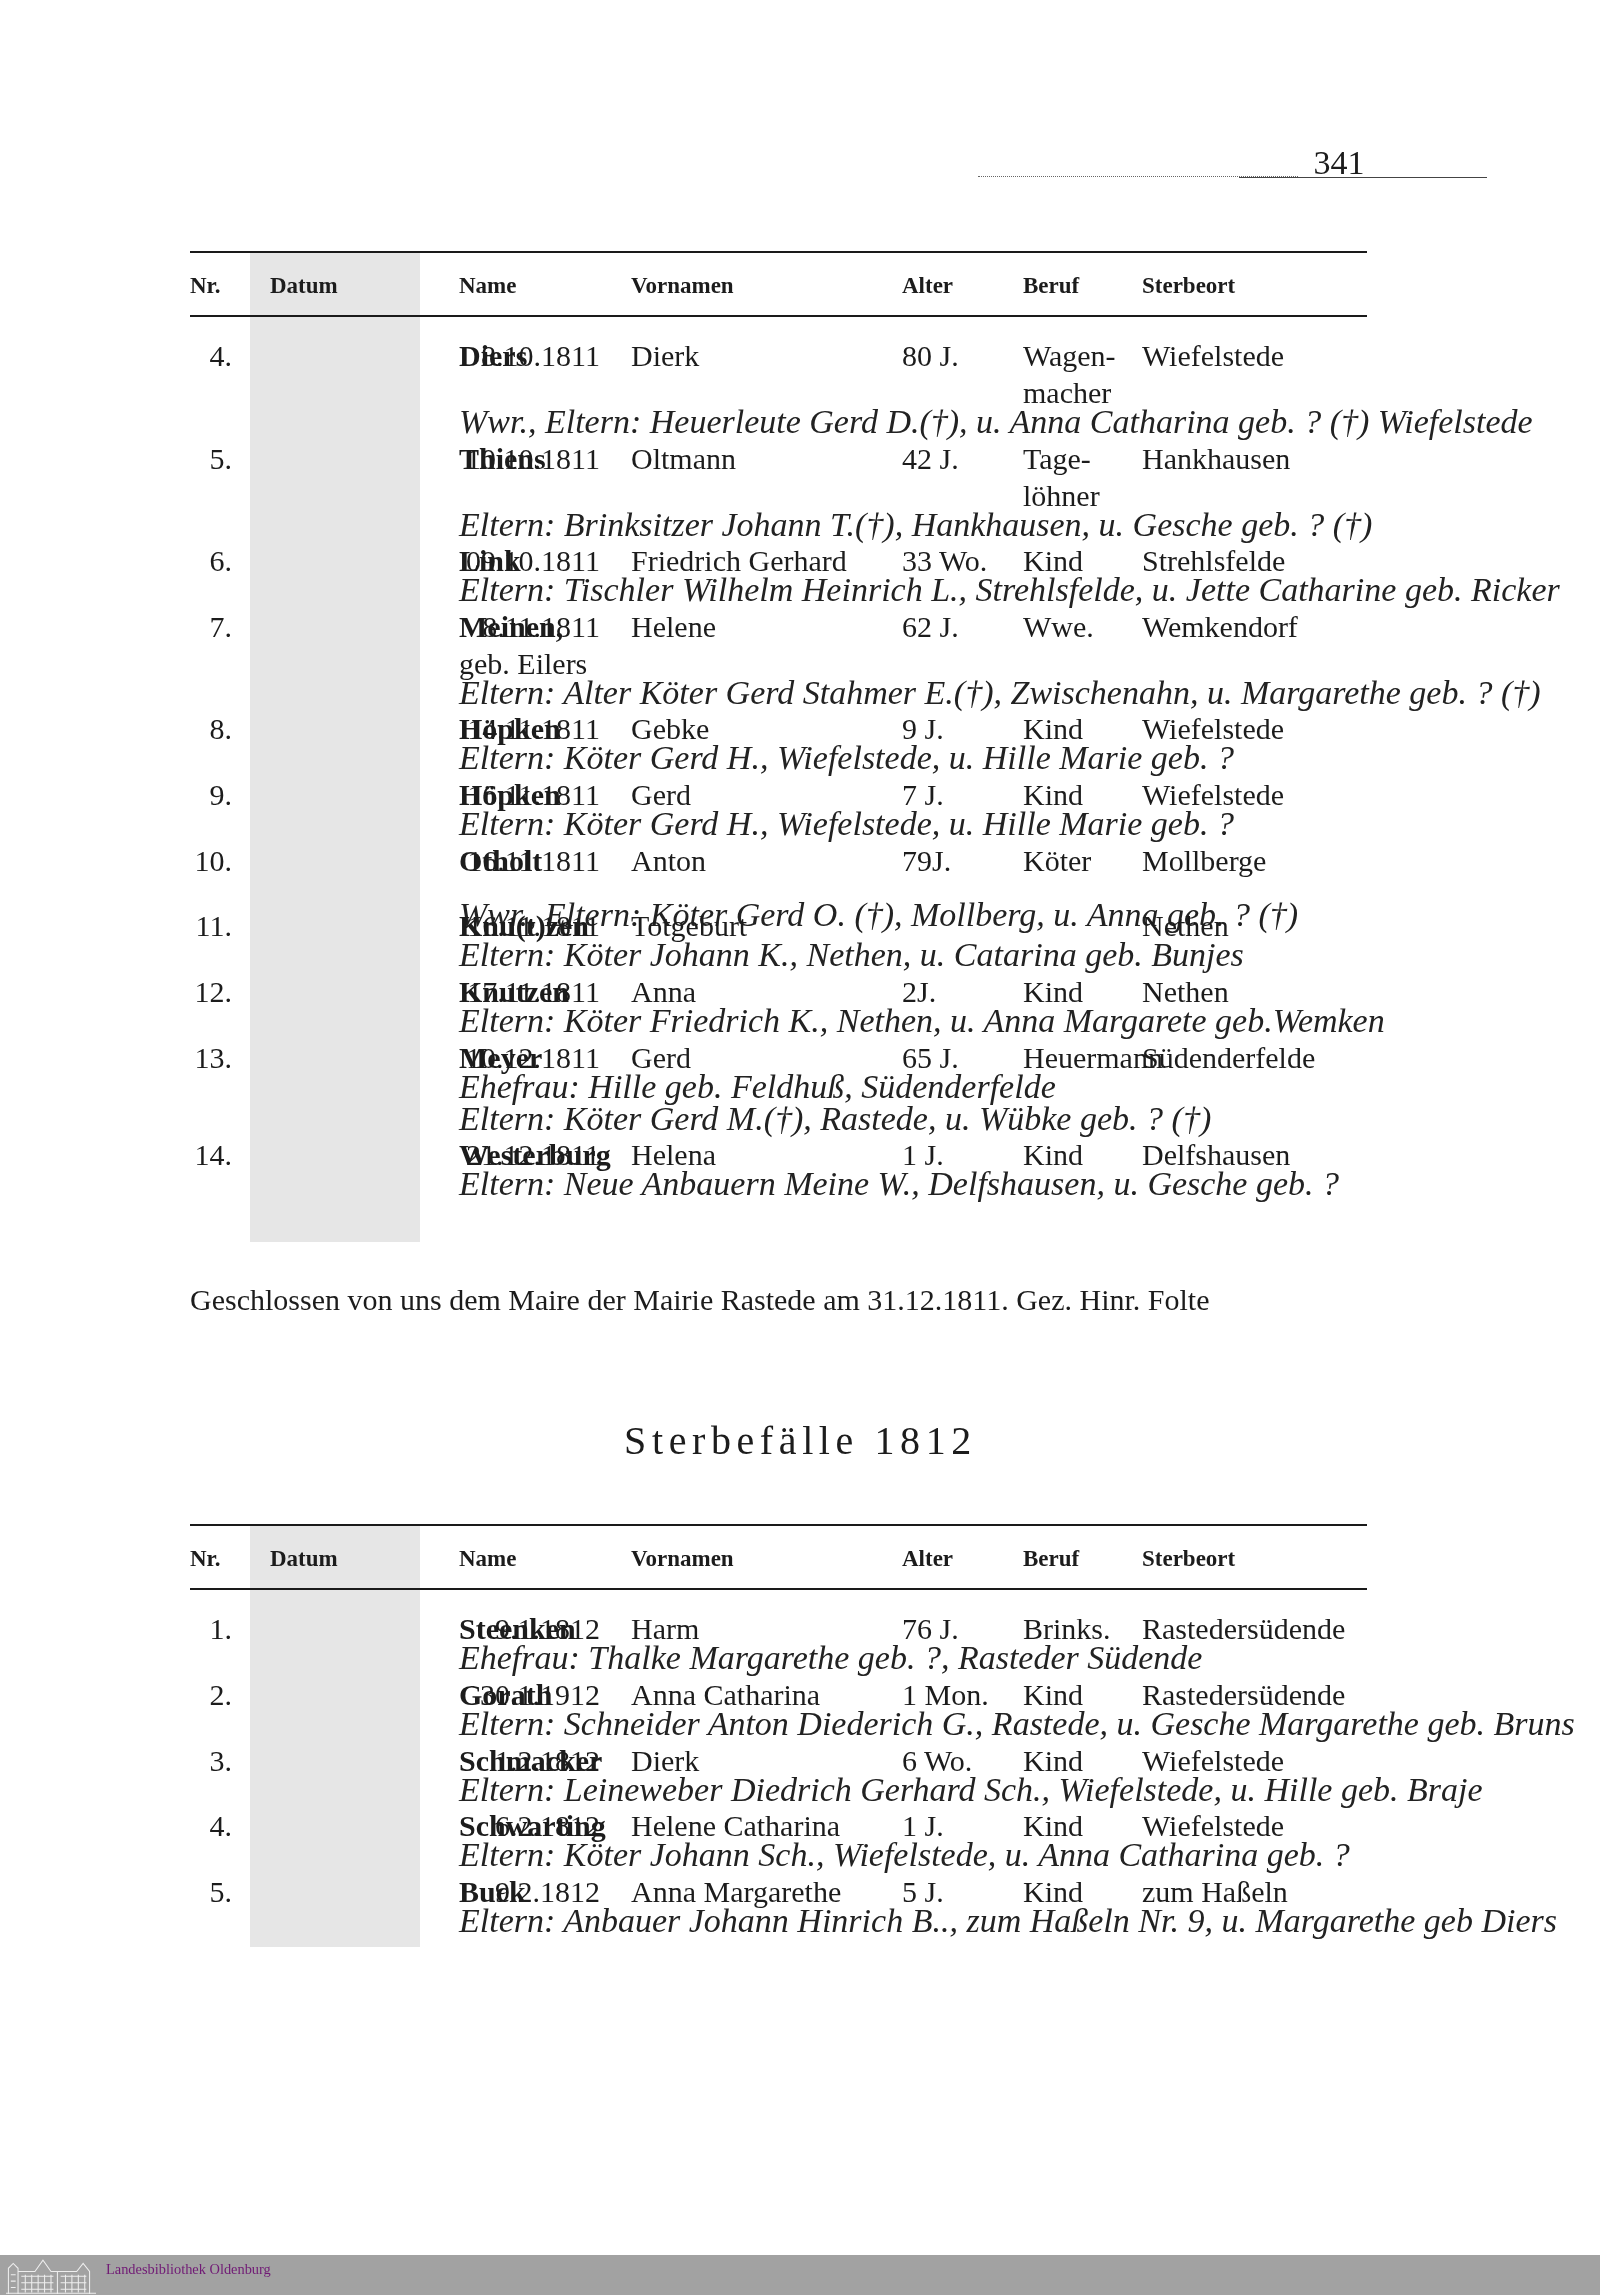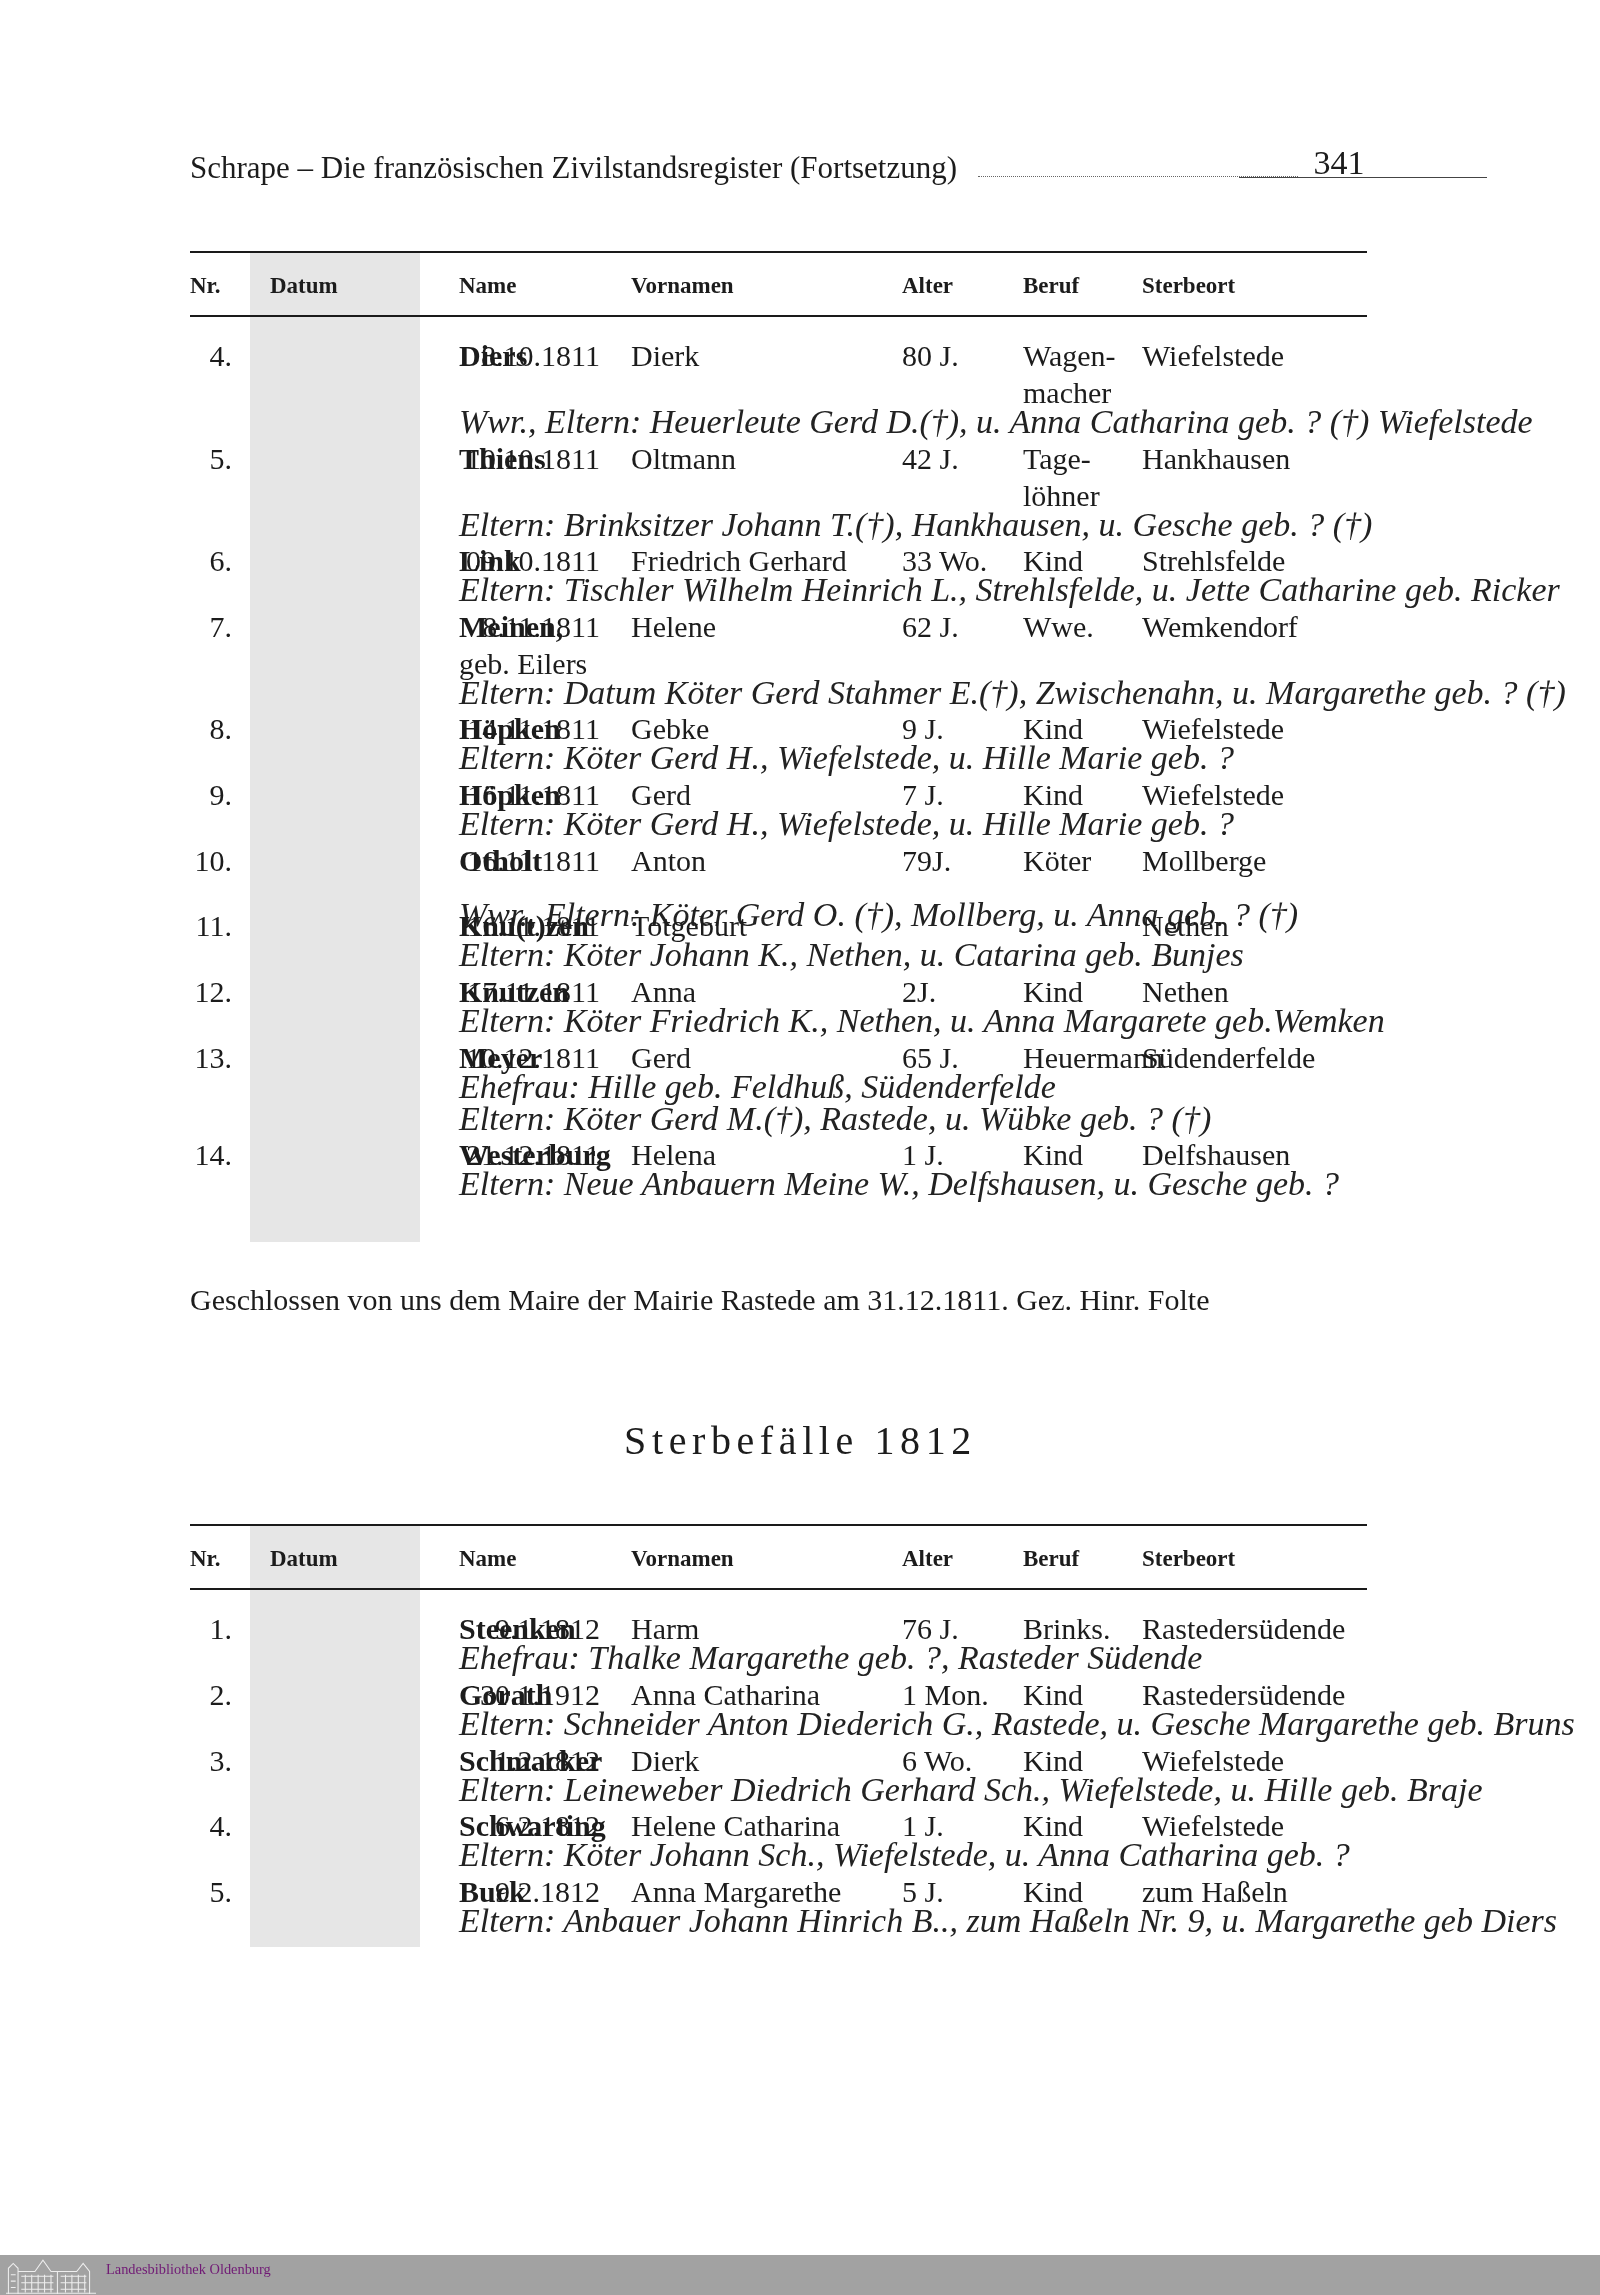--- a/index.html
+++ b/index.html
@@ -38,21 +38,20 @@
                    font-size:40px; letter-spacing:5.6px; }
 
   .footer-bar { position:absolute; left:0; top:2255px; width:1601px; height:40px; background:#a2a2a2; }
   .footer-logo { position:absolute; left:6.4px; top:1.6px; width:90px; height:37px; }
   .footer-text { position:absolute; left:106px; top:6.4px; font-size:14.4px; color:#701a75; white-space:nowrap; }
 </style>
 </head>
 <body>
 
 <div class="running-head">
-  <span class="rh-title">Schrape – Die französischen Zivilstandsregister (Fortsetzung)</span>
   <span class="rh-rule"></span>
   <span class="rh-rule2"></span>
   <span class="rh-page">341</span>
 </div>
 
 <div class="table" id="t1" style="top:251px;height:992px;">
   <div class="shade" style="top:2.4px;height:989px;"></div>
   <div class="hrule" style="top:0;"></div>
   <div class="thead" style="top:4px;">
     <span style="left:0;">Nr.</span>
@@ -99,21 +98,21 @@
       </div>
       <div class="row" style="top: 357px;">
         <span class="c c-nr">7.</span>
         <span class="c c-datum">8.11.1811</span>
         <span class="c c-name">Meinen,</span>
         <span class="c c-vor">Helene</span>
         <span class="c c-alter">62 J.</span>
         <span class="c c-beruf">Wwe.</span>
         <span class="c c-ort">Wemkendorf</span>
         <span class="wrap2" style="left: 269px; top: 37px;">geb. Eilers</span>
-        <span class="sub" style="top: 69px;">Eltern: Datum Köter Gerd Stahmer E.(†), Zwischenahn, u. Margarethe geb. ? (†)</span>
+        <span class="sub" style="top: 69px;">Eltern: Alter Köter Gerd Stahmer E.(†), Zwischenahn, u. Margarethe geb. ? (†)</span>
       </div>
       <div class="row" style="top: 459px;">
         <span class="c c-nr">8.</span>
         <span class="c c-datum">14.11.1811</span>
         <span class="c c-name">Höpken</span>
         <span class="c c-vor">Gebke</span>
         <span class="c c-alter">9 J.</span>
         <span class="c c-beruf">Kind</span>
         <span class="c c-ort">Wiefelstede</span>
         <span class="sub" style="top: 32px;">Eltern: Köter Gerd H., Wiefelstede, u. Hille Marie geb. ?</span>

